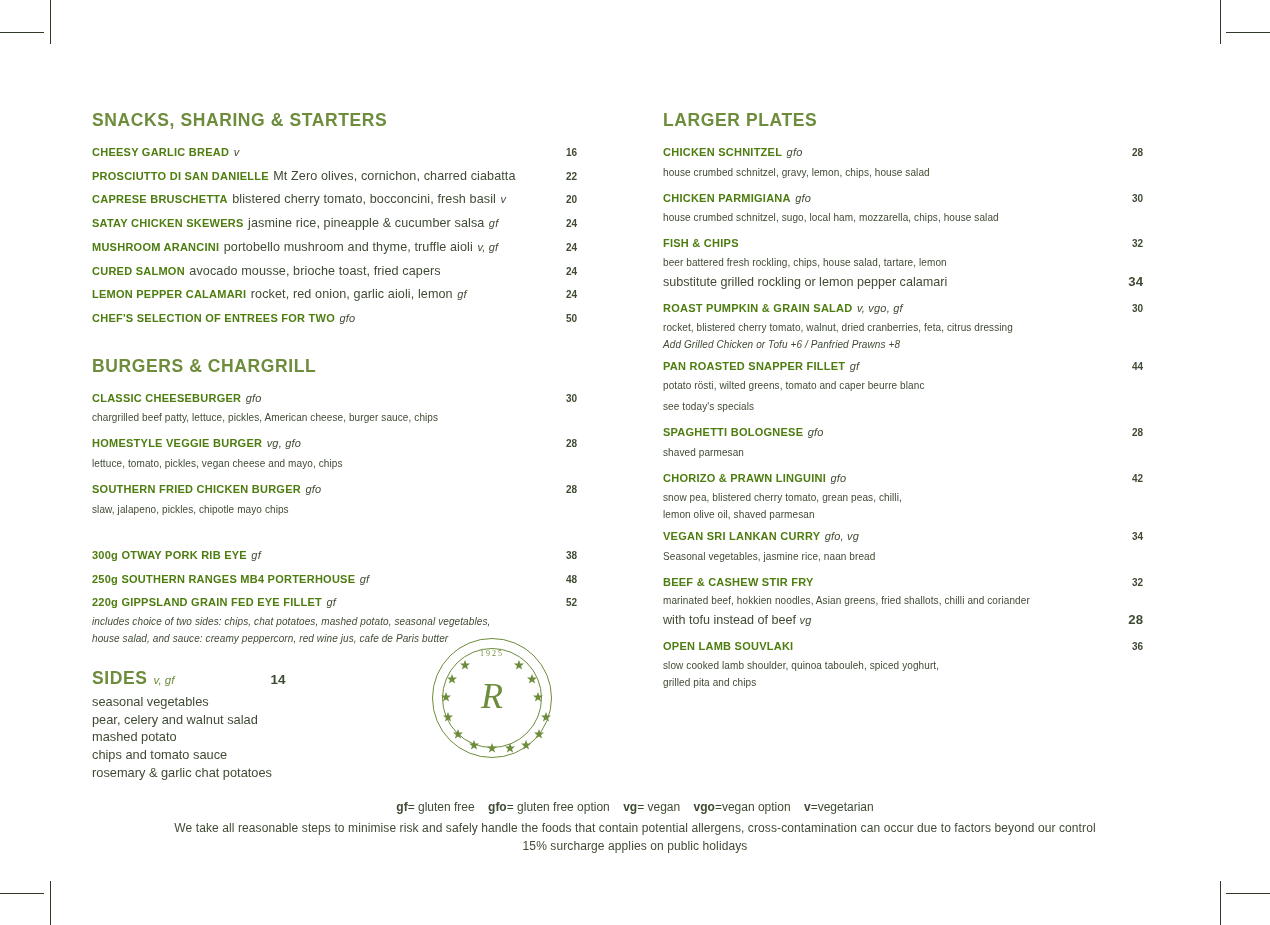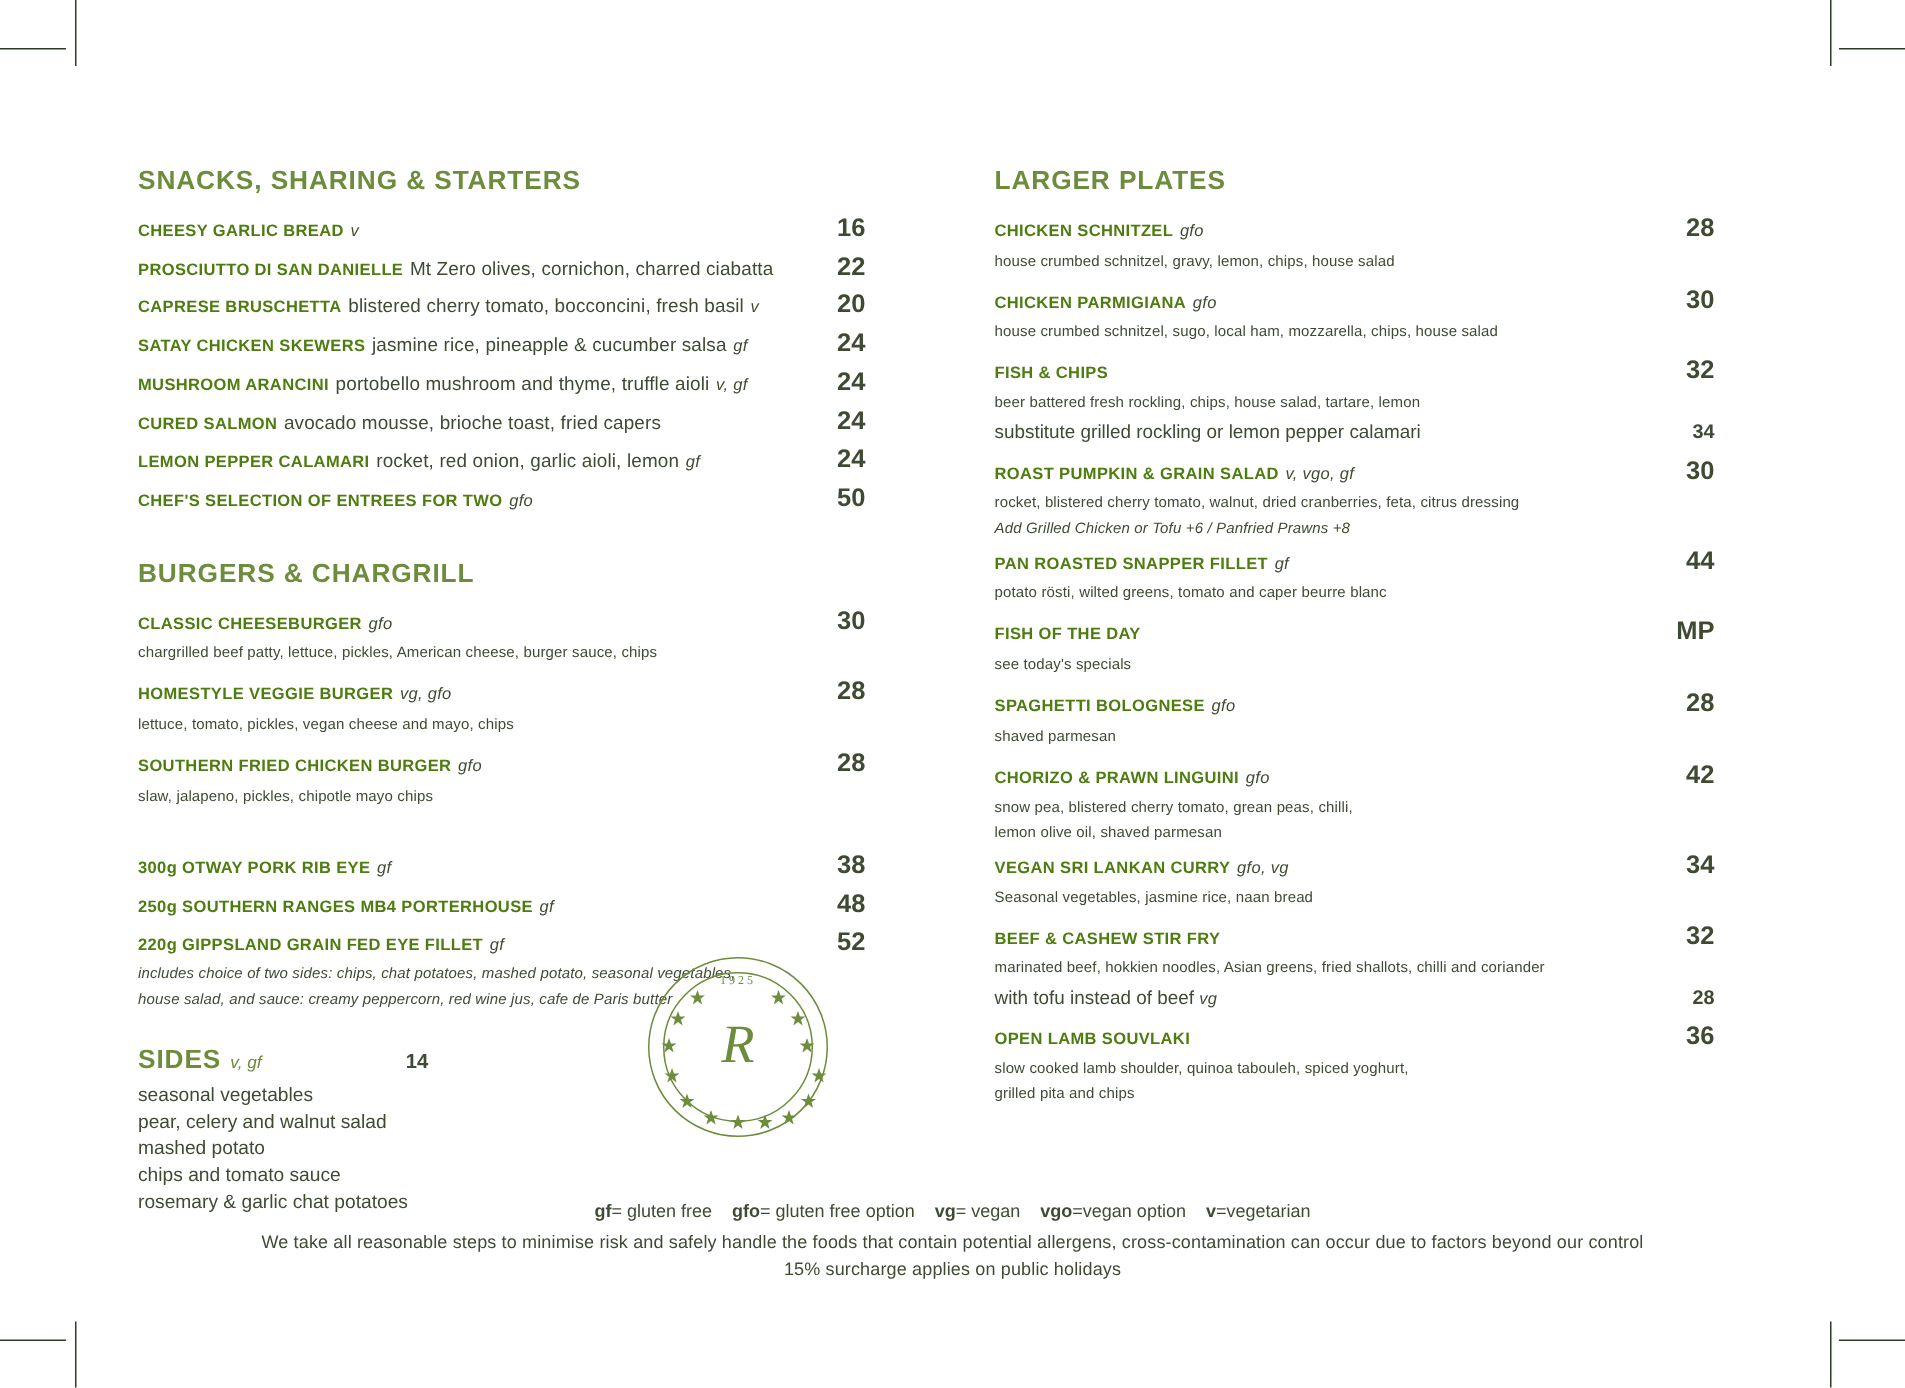--- a/index.html
+++ b/index.html
@@ -74,21 +74,21 @@
   }
   .tag {
     font-size: 11px;
     font-style: italic;
     color: #3f4a33;
     font-weight: normal;
     letter-spacing: 0.2px;
   }
   .price {
     flex: 0 0 auto;
-    font-size: 17px;
+    font-size: 10px;
     font-weight: bold;
     color: #3f4a33;
     width: 34px;
     text-align: right;
   }
   .desc {
     font-size: 10px;
     color: #3f4a33;
     letter-spacing: 0.1px;
     line-height: 1.5;
@@ -450,27 +450,20 @@
         <div class="namewrap">
           <span class="name">PAN ROASTED SNAPPER FILLET</span>
           <span class="tag">gf</span>
         </div>
         <div class="price">44</div>
       </div>
       <div class="desc">potato rösti, wilted greens, tomato and caper beurre blanc</div>
     </div>
 
     <div class="item">
-      <div class="row">
-        <div class="namewrap">
-          <span class="name">FISH OF THE DAY</span>
-          <span class="tag"></span>
-        </div>
-        <div class="price">MP</div>
-      </div>
       <div class="desc">see today's specials</div>
     </div>
 
     <div class="item">
       <div class="row">
         <div class="namewrap">
           <span class="name">SPAGHETTI BOLOGNESE</span>
           <span class="tag">gfo</span>
         </div>
         <div class="price">28</div>

